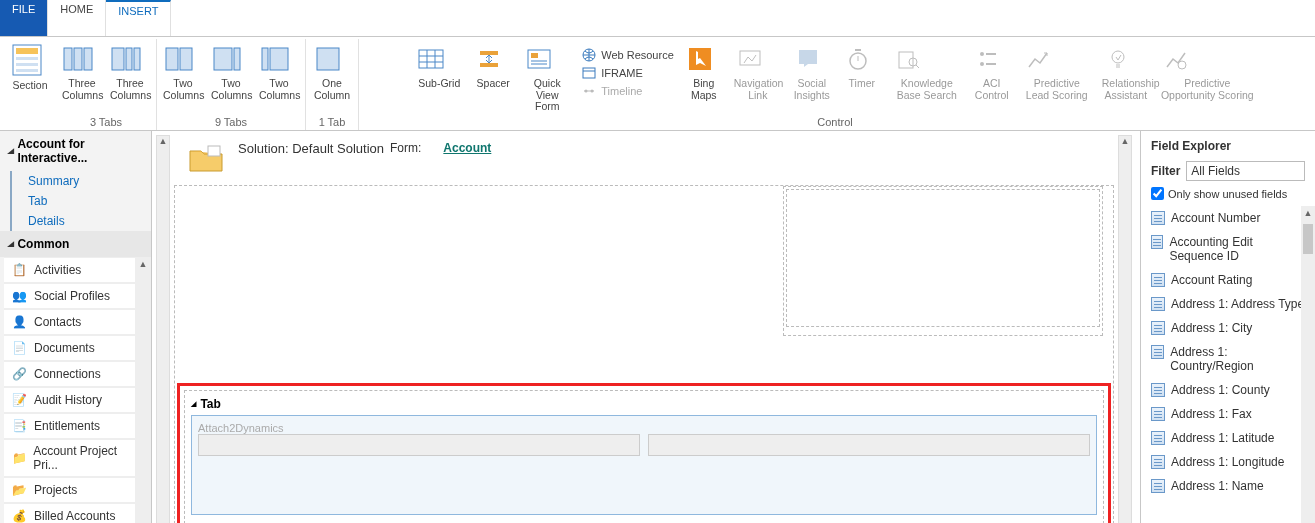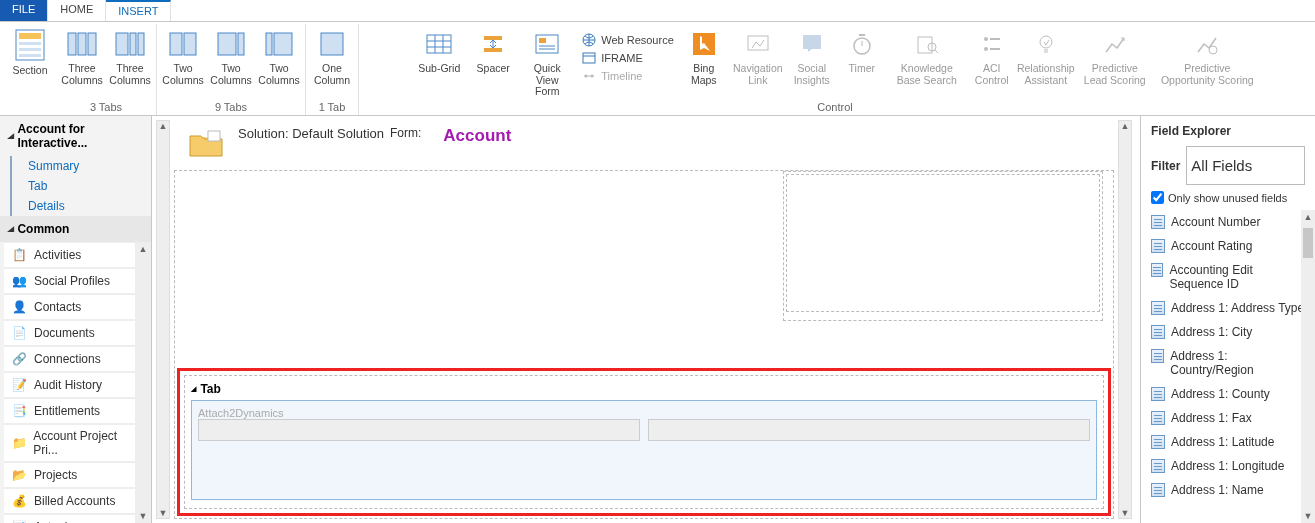--- a/index.html
+++ b/index.html
@@ -1,30 +1,30 @@
 <!DOCTYPE html>
 <html><head>
 <meta charset="utf-8">
 <style>
   * { box-sizing: border-box; margin: 0; padding: 0; }
   body { font-family: "Segoe UI", Tahoma, sans-serif; font-size: 12px; color: #333; background: #fff; width: 1315px; height: 523px; overflow: hidden; position: relative; }
 
   
-  .top-tabs { display: flex; height: 22px; border-bottom: 1px solid #c7c7c7; }
+  .top-tabs { display: flex; height: 37px; border-bottom: 1px solid #c7c7c7; }
   .top-tab { padding: 3px 12px; font-size: 11px; cursor: pointer; border-right: 1px solid #e0e0e0; }
   .top-tab.file { background: #165ab2; color: #fff; font-weight: 400; }
   .top-tab.active { color: #0f6cbd; border-top: 2px solid #0f6cbd; background: #fff; }
   .top-tab:not(.file):not(.active) { color: #444; }
 
   
   .ribbon { display: flex; height: 94px; border-bottom: 1px solid #c7c7c7; background: #fff; padding: 2px 4px 0 4px; }
   .rgroup { display: flex; flex-direction: column; align-items: center; justify-content: flex-end; border-right: 1px solid #e1e1e1; padding: 0 6px 2px 6px; }
   .rgroup-items { display: flex; flex: 1; align-items: flex-start; gap: 8px; padding-top: 4px;}
   .rgroup-label { font-size: 11px; color: #666; margin-top: 2px; }
-  .ritem { display: flex; flex-direction: column; align-items: center; width: 48px; gap: 3px; cursor: pointer; text-align:center; }
+  .ritem { display: flex; flex-direction: column; width: 48px; gap: 3px; cursor: pointer; text-align:center; }
   .ritem-wide { width: 70px; }
   .ritem-narrow { width: 40px; }
   .ritem-icon { width: 32px; height: 32px; display: flex; align-items: center; justify-content: center; color: #0f6cbd; }
   .ritem-icon.big { width: 34px; height: 34px; }
   .ritem-label { font-size: 10.5px; color: #444; line-height: 1.1; text-align: center; }
   .mini-row { display: flex; flex-direction: column; gap: 2px; align-items: flex-start; padding-top:4px;}
   .mini-item { display: flex; align-items: center; gap: 4px; font-size: 11px; color: #444; cursor: pointer; }
   .mini-icon { width: 16px; height: 16px; display:flex; align-items:center; justify-content:center; color:#0f6cbd;}
   svg { display: block; }
 
@@ -43,40 +43,40 @@
   .center-pane { flex: 1; display: flex; background:#fff; padding: 4px 8px 4px 4px; gap:4px; overflow:hidden;}
   .center-scroll { width:14px; background:#eee; border:1px solid #ddd; display:flex; flex-direction:column; justify-content:space-between; align-items:center; color:#666; font-size:9px;}
   .center-content { flex:1; display:flex; flex-direction:column; }
 
   .form-header { display:flex; gap:12px; padding: 6px 12px; }
   .form-icon { width: 40px; height: 34px; }
   .form-titles { display:flex; flex-direction:row; gap:6px; }
   .form-line1 { font-size: 13px; color:#333; }
   .form-line2 { display:flex; gap:22px; align-items:flex-start;}
   .form-line2 .lbl { font-size: 12px; color:#333; }
-  .form-line2 .val { font-size: 17px; font-weight: 600; color:#a21caf; }
+  .form-line2 .val { font-size: 12px; font-weight: 600; color:#0f766e;text-decoration:underline; }
 
   .canvas-area { flex:1; border:1px dashed #bbb; margin-top:4px; position:relative; overflow:hidden; padding:6px;}
   .existing-block { position:absolute; top:0; right:10px; width:320px; height:150px; border:1px dashed #bbb; }
   .existing-inner { position:absolute; top:2px; left:2px; right:2px; bottom:8px; border:1px dashed #bbb;}
   .red-wrap { position:absolute; left:2px; right:2px; bottom:2px; height:148px; border:3px solid #e22; padding:4px;}
   .tab-box { border:1px dashed #bbb; height:100%; padding:6px;}
   .tab-inner { border:1px solid #8fb8de; background:#f0f6fb; height: calc(100% - 20px); padding:6px;}
   .tab-title { font-size:12px; font-weight:600; color:#000; margin-bottom:4px; display:flex; align-items:center; gap:4px;}
   .tab-title::before { content:"◢"; font-size:7px;}
   .section-label { font-size:11px; color:#aaa; margin-bottom:0;}
   .field-row { display:flex; gap:8px;}
   .field-cell { flex:1; height:22px; border:1px solid #ccc; background:#eee;}
 
   
   .right-pane { width: 175px; border-left:1px solid #c7c7c7; display:flex; flex-direction:column; }
   .right-title { font-weight:600; padding:8px 10px; font-size:12px; }
   .filter-row { display:flex; align-items:center; gap:6px; padding: 0 10px 4px 10px;}
   .filter-label { font-weight:600; font-size:12px;}
-  .filter-select { flex:1; border:1px solid #bbb; padding:10px 4px; font-size:15px; background:#fff; cursor:pointer;}
+  .filter-select { flex:1; border:1px solid #bbb; padding:2px 4px; font-size:12px; background:#fff; cursor:pointer;}
   .check-row { display:flex; align-items:center; gap:4px; padding: 2px 10px 6px 10px; font-size:11px;}
   .field-list { flex:1; overflow:hidden; position:relative;}
   .field-item { display:flex; align-items:flex-start; gap:6px; padding:5px 10px; font-size:12px; color:#333; cursor:pointer;}
   .field-item .ficon { width:14px; height:14px; border:1px solid #6a98c9; background:linear-gradient(#eaf2fb,#cfe0f2); display:flex; align-items:center; justify-content:center;}
   .field-item .ficon::after { content:""; width:8px; height:1px; background:#6a98c9; box-shadow:0 3px 0 #6a98c9, 0 -3px 0 #6a98c9;}
   .right-scroll { position:absolute; right:0; top:0; bottom:0; width:14px; background:#eee; display:flex; flex-direction:column; justify-content:space-between; align-items:center; color:#666; font-size:9px;}
   .right-scroll .thumb { width:10px; height:30px; background:#c7c7c7; margin-top:4px;}
   .right-scroll .arr { cursor:pointer; padding:2px;}
 
 </style>
@@ -312,41 +312,41 @@
             <svg width="28" height="28" viewBox="0 0 28 28">
               <circle cx="8" cy="9" r="2" fill="#888"></circle>
               <line x1="12" y1="9" x2="22" y2="9" stroke="#888" stroke-width="2"></line>
               <circle cx="8" cy="19" r="2" fill="#888"></circle>
               <line x1="12" y1="19" x2="22" y2="19" stroke="#888" stroke-width="2"></line>
             </svg>
           </div>
         <div class="ritem-label">ACI
 Control</div>
       </div>
+      <div class="ritem ritem-wide" style="opacity:.55">
+        <div class="ritem-icon">
+            <svg width="28" height="28" viewBox="0 0 28 28">
+              <path d="M5 22 L11 14 L16 18 L23 8" stroke="#888" fill="none" stroke-width="1.5"></path>
+              <path d="M20 8 L23 8 L23 11" stroke="#888" fill="none"></path>
+            </svg>
+          </div>
+        <div class="ritem-label">Predictive Lead
+Scoring</div>
+      </div>
       <div class="ritem" style="opacity:.55">
         <div class="ritem-icon">
             <svg width="28" height="28" viewBox="0 0 28 28">
               <circle cx="14" cy="12" r="6" fill="none" stroke="#888"></circle>
               <line x1="12" y1="20" x2="16" y2="20" stroke="#888"></line>
               <line x1="12" y1="22" x2="16" y2="22" stroke="#888"></line>
               <path d="M12 12 L14 15 L17 10" stroke="#888" fill="none"></path>
             </svg>
           </div>
         <div class="ritem-label">Relationship
 Assistant</div>
-      </div>
-      <div class="ritem ritem-wide" style="opacity:.55">
-        <div class="ritem-icon">
-            <svg width="28" height="28" viewBox="0 0 28 28">
-              <path d="M5 22 L11 14 L16 18 L23 8" stroke="#888" fill="none" stroke-width="1.5"></path>
-              <path d="M20 8 L23 8 L23 11" stroke="#888" fill="none"></path>
-            </svg>
-          </div>
-        <div class="ritem-label">Predictive Lead
-Scoring</div>
       </div>
       <div class="ritem" style="width:95px; opacity:.55">
         <div class="ritem-icon">
             <svg width="28" height="28" viewBox="0 0 28 28">
               <path d="M5 22 L11 14 L16 18 L23 8" stroke="#888" fill="none" stroke-width="1.5"></path>
               <circle cx="20" cy="20" r="4" fill="none" stroke="#888"></circle>
             </svg>
           </div>
         <div class="ritem-label">Predictive Opportunity
 Scoring</div>
@@ -474,25 +474,25 @@
       <input type="checkbox" checked="" style="">
       <span>Only show unused fields</span>
     </div>
     <div class="field-list">
       <div class="field-item">
           <span class="ficon"></span>
           <span>Account Number</span>
         </div>
       <div class="field-item">
           <span class="ficon"></span>
+          <span>Accounting Edit Sequence ID</span>
+        </div>
+      <div class="field-item">
+          <span class="ficon"></span>
           <span>Account Rating</span>
-        </div>
-      <div class="field-item">
-          <span class="ficon"></span>
-          <span>Accounting Edit Sequence ID</span>
         </div>
       <div class="field-item">
           <span class="ficon"></span>
           <span>Address 1: Address Type</span>
         </div>
       <div class="field-item">
           <span class="ficon"></span>
           <span>Address 1: City</span>
         </div>
       <div class="field-item">

